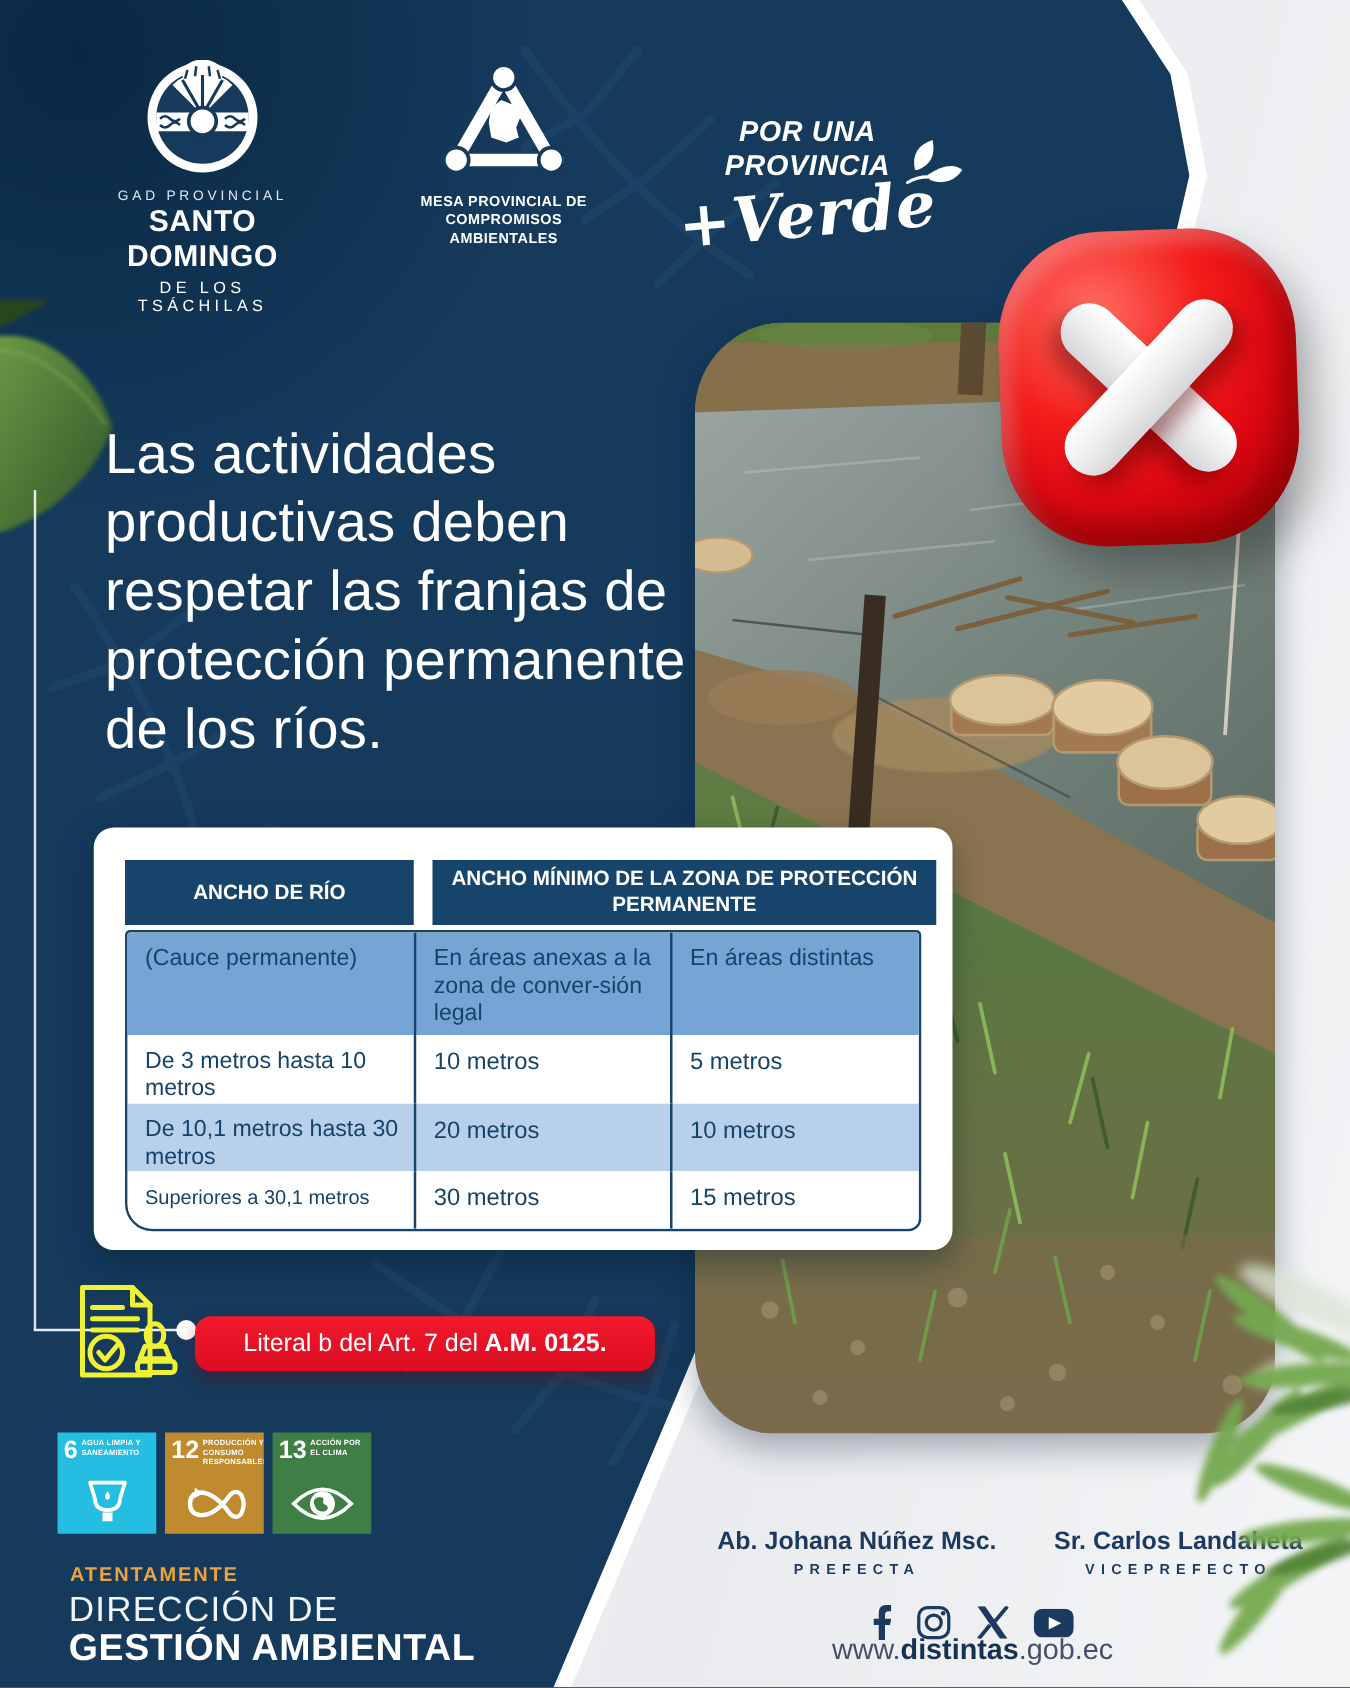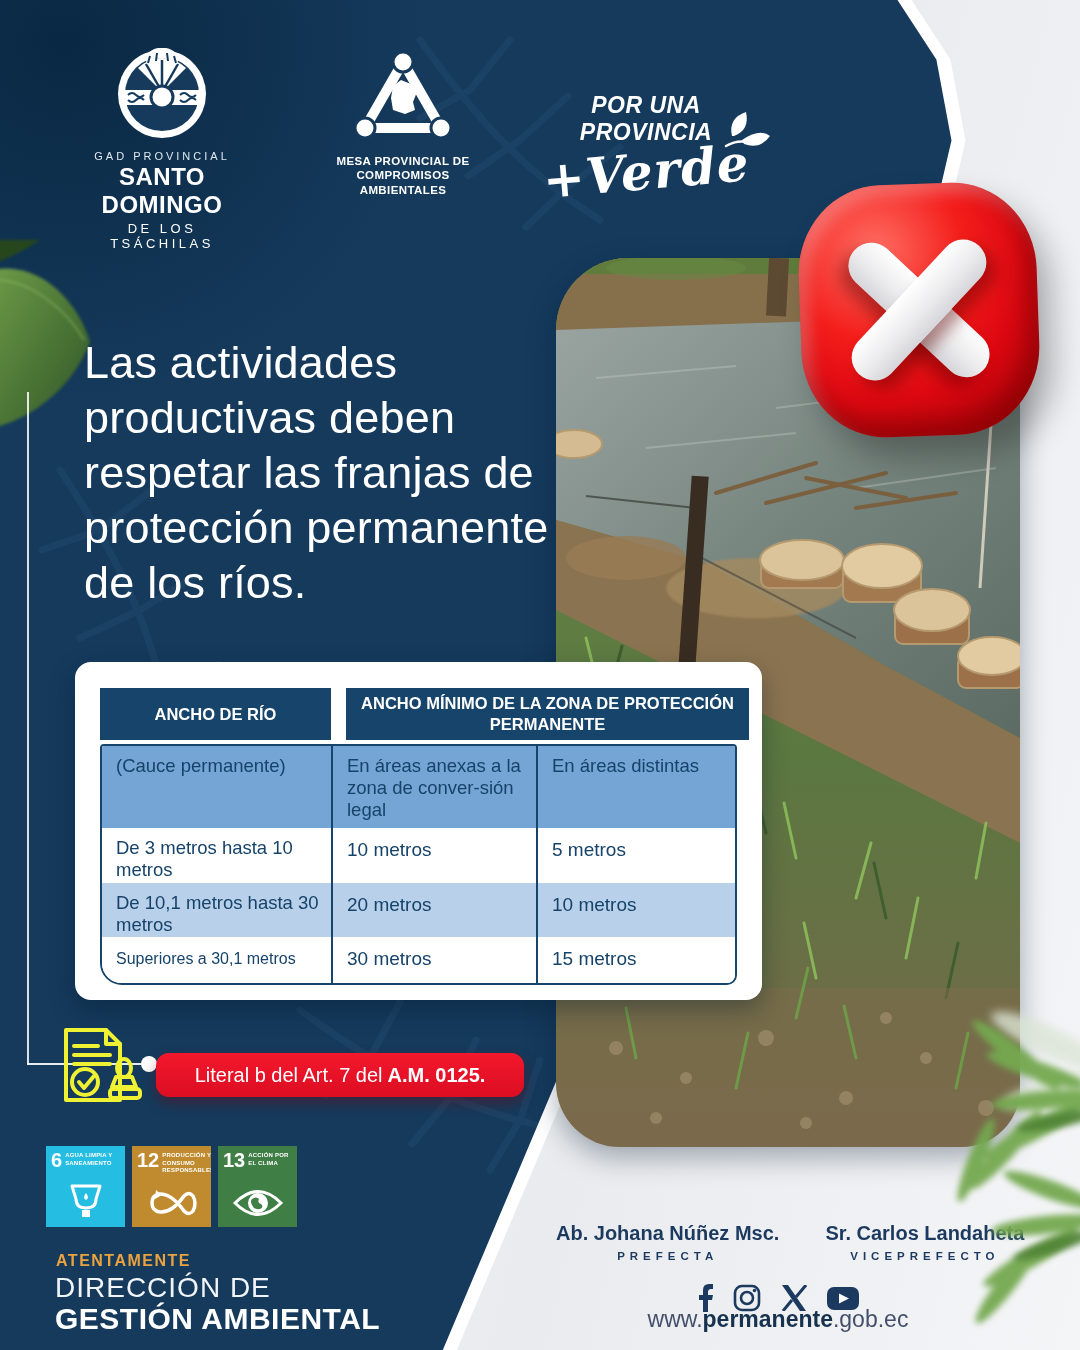--- a/index.html
+++ b/index.html
@@ -91,21 +91,21 @@
   .sdg .lab{font-size:6px;font-weight:bold;line-height:1.25;margin:2px 0 0 3px;letter-spacing:.2px;}
   .sdg svg{position:absolute;left:50%;bottom:7px;transform:translateX(-50%);}
   .sdg-6{background:#26bde2;} .sdg-12{background:#bf8b2e;} .sdg-13{background:#3f7e44;} .sdg-15{background:#56c02b;}
 
   
   .atent{left:56px;top:1252px;color:#eba33f;font-weight:bold;font-size:16px;letter-spacing:1.5px;}
   .dir1{left:55px;top:1272px;color:#f2f5f8;font-size:28px;letter-spacing:1px;}
   .dir2{left:55px;top:1302px;color:#ffffff;font-size:30px;font-weight:bold;letter-spacing:.5px;}
 
   
-  .officials{left:556px;top:1222px;width:504px;display:flex;justify-content:flex-start;gap:46px;}
+  .officials{left:556px;top:1222px;width:504px;display:flex;justify-content:center;gap:46px;}
   .official{text-align:center;color:#1c3a5f;}
   .official .nm{font-size:20px;font-weight:bold;}
   .official .rl{font-size:11.5px;letter-spacing:5px;margin-top:5px;font-weight:bold;}
   .social{left:556px;top:1284px;width:444px;display:flex;justify-content:center;align-items:center;gap:20px;}
   .url{left:556px;top:1306px;width:444px;text-align:center;font-size:23px;color:#44506b;}
   .url b{color:#16324f;}
 
   .leaf-topleft{left:-8px;top:236px;}
   .palms{left:896px;top:1000px;}
 </style>
@@ -422,21 +422,21 @@
     <svg width="26" height="26" viewBox="0 0 26 26">
       <path d="M1,0 h6 l18,26 h-6 Z" fill="#1c3a5f"></path>
       <path d="M25,0 L15,12 M11,15 L2,26" stroke="#1c3a5f" stroke-width="3"></path>
     </svg>
     <svg width="32" height="23" viewBox="0 0 32 23">
       <rect x="0" y="0" width="32" height="23" rx="7" fill="#1c3a5f"></rect>
       <path d="M12,6.5 L22,11.5 L12,16.5 Z" fill="#ffffff"></path>
     </svg>
   </div>
   <div class="abs url">
-    <span>www.</span><b>permanente</b><span>.gob.ec</span>
+    <span>www.</span><b>distintas</b><span>.gob.ec</span>
   </div>
 
   <svg class="abs palms" width="184" height="330" viewBox="0 0 184 330">
     <defs>
         <filter id="b3">
           <feGaussianBlur stdDeviation="3"></feGaussianBlur>
         </filter>
           <filter id="b5">
           <feGaussianBlur stdDeviation="5"></feGaussianBlur>
         </filter>

